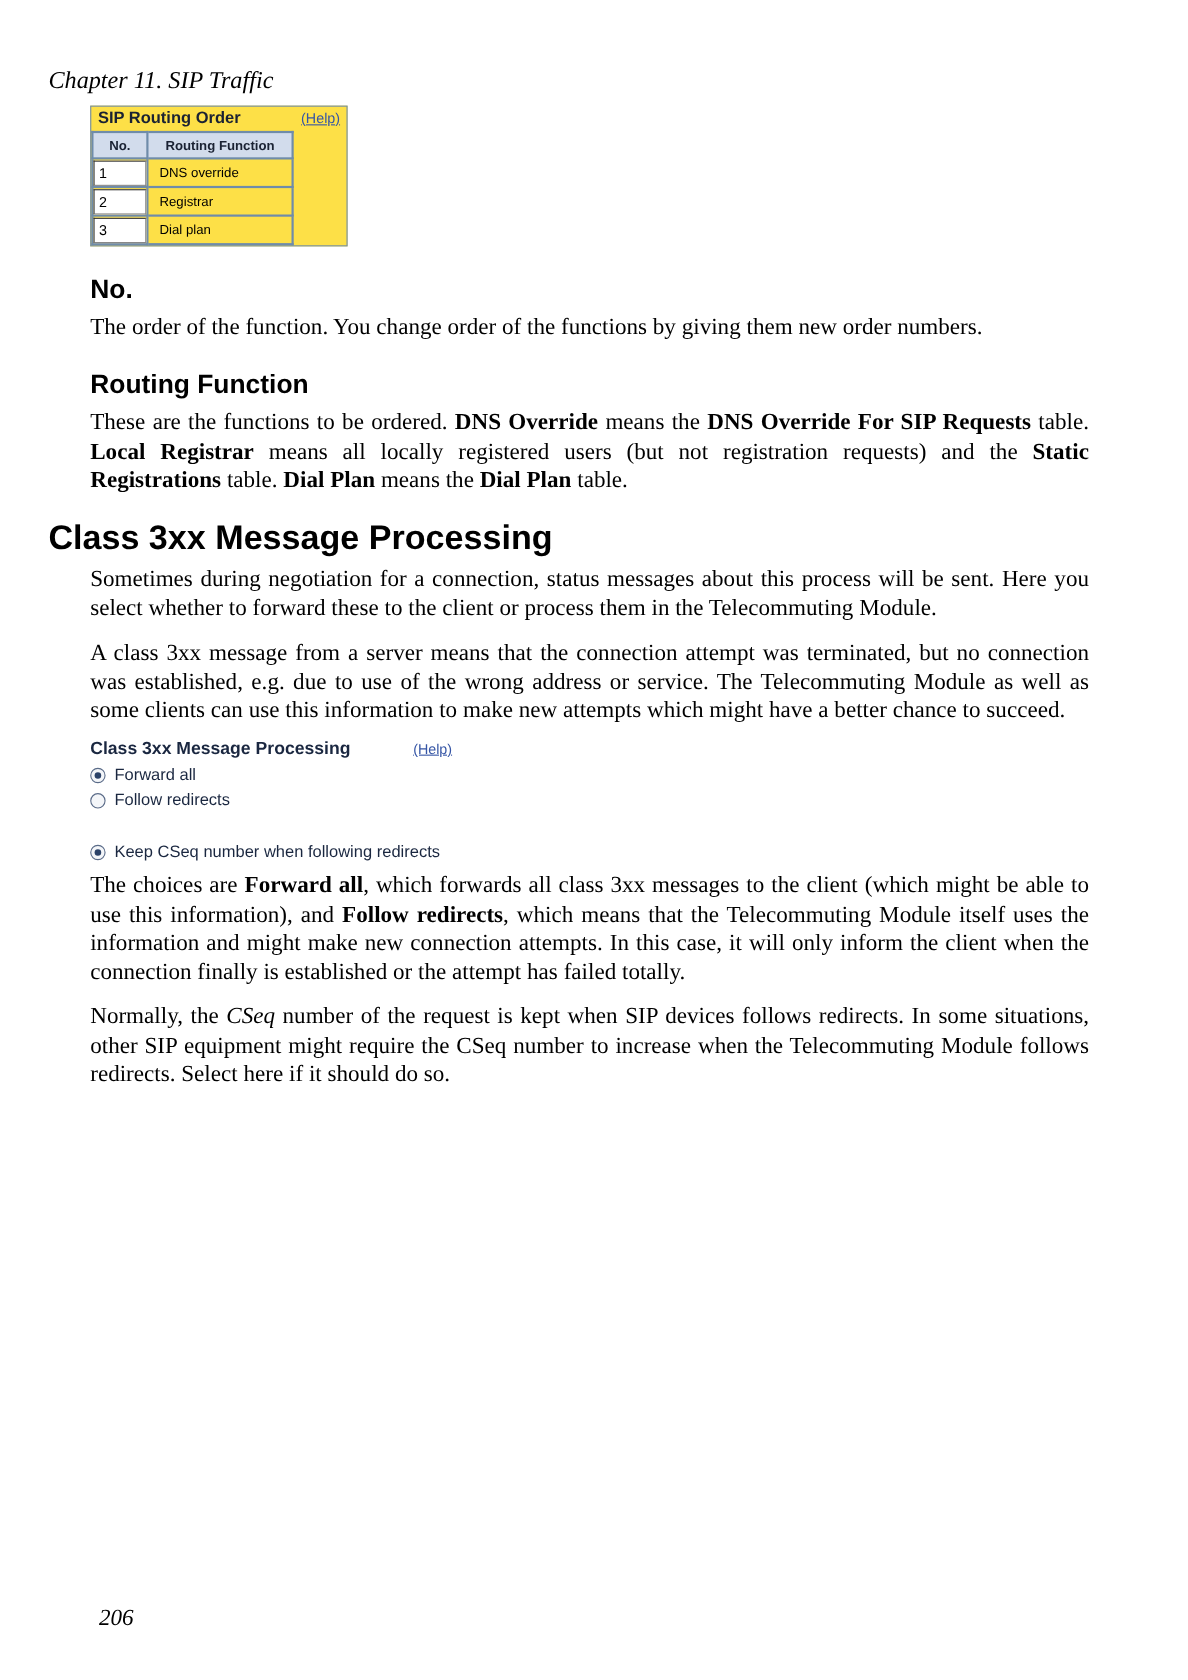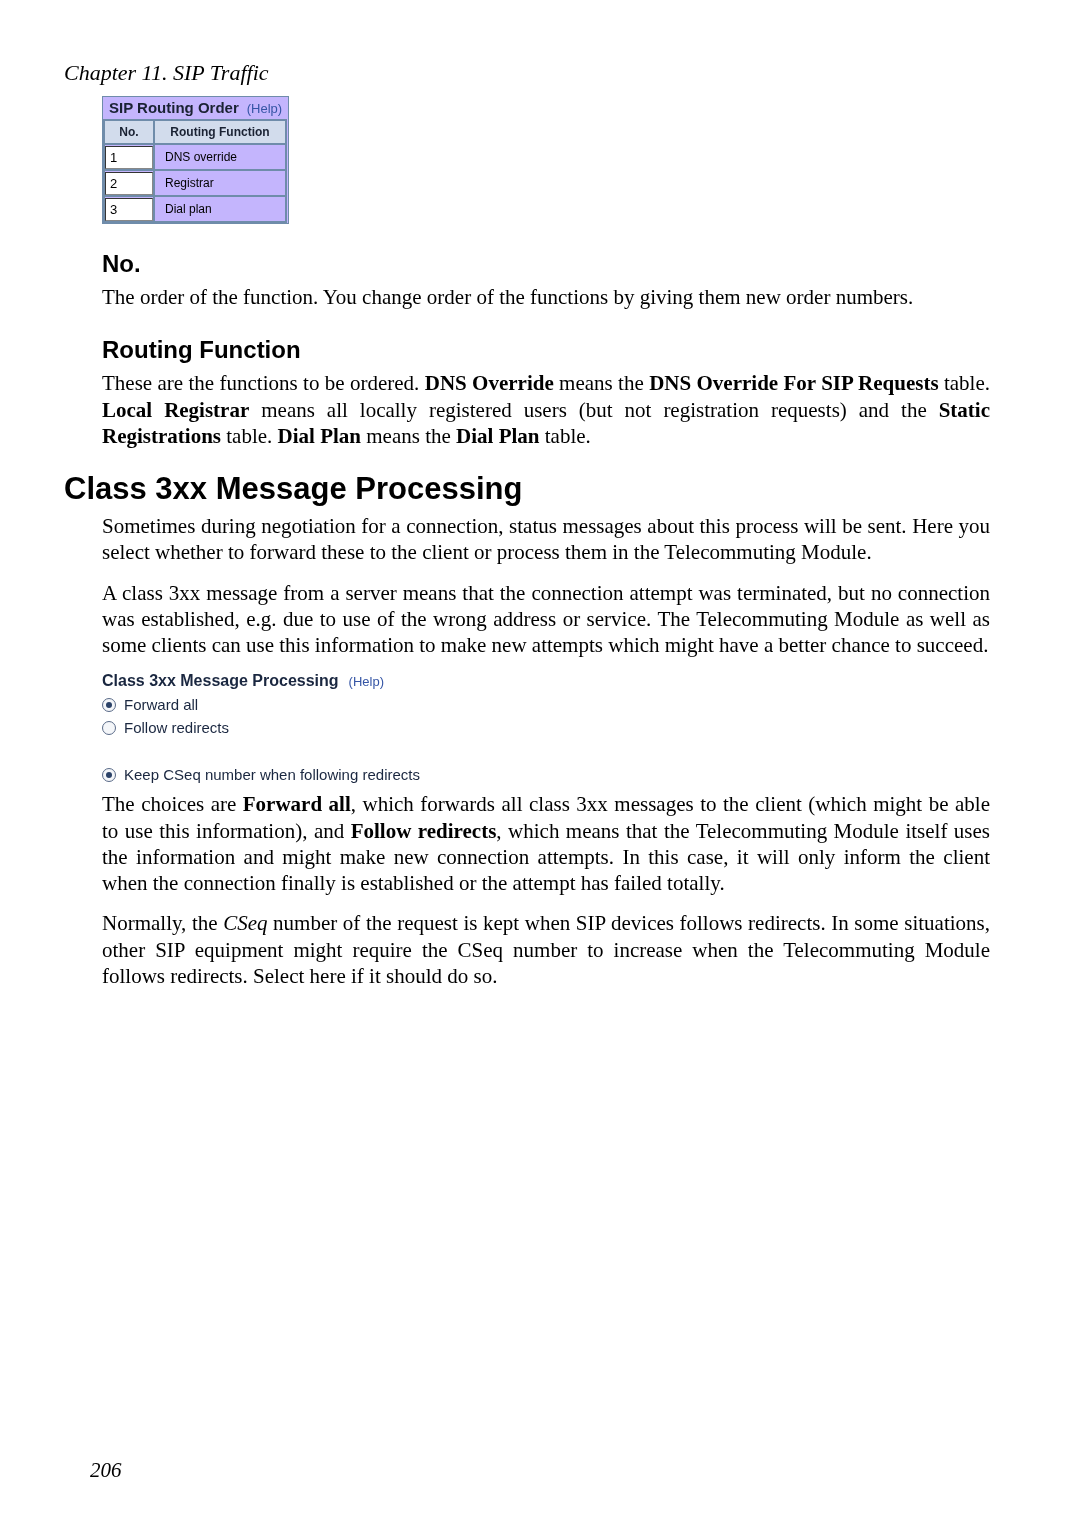--- a/index.html
+++ b/index.html
@@ -6,53 +6,55 @@
     margin: 0;
     padding: 0;
     background: #fff;
     font-family: "Times New Roman", Times, serif;
     color: #000;
   }
   .page {
     width: 1080px;
     height: 1527px;
     box-sizing: border-box;
-    padding: 60px 90px 40px 64px;
+    padding: 60px 90px 40px 44px;
     position: relative;
   }
   .chapter-header {
     font-style: italic;
     font-size: 22px;
     margin-bottom: 10px;
   }
   .indented-content {
     margin-left: 38px;
     margin-right: 0;
   }
   
   .table-fig {
     border: 1px solid #6f8caa;
     display: inline-block;
-    background: #c4b5fd;
+    background: #fde047;
     font-family: Arial, Helvetica, sans-serif;
   }
   .table-title-row {
     display: flex;
     align-items: baseline;
     gap: 8px;
     padding: 2px 6px 3px 6px;
   }
   .table-title {
     font-weight: bold;
     font-size: 15px;
     color: #1a2233;
   }
   .help-link {
     color: #3555a5;
+    text-decoration: underline;
     font-size: 13px;
+    margin-left: 47px;
   }
   table.routing {
     border-collapse: collapse;
     font-size: 13px;
   }
   table.routing th {
     background: #d2dcec;
     border: 2px solid #6f8caa;
     padding: 4px 10px;
     font-weight: bold;

